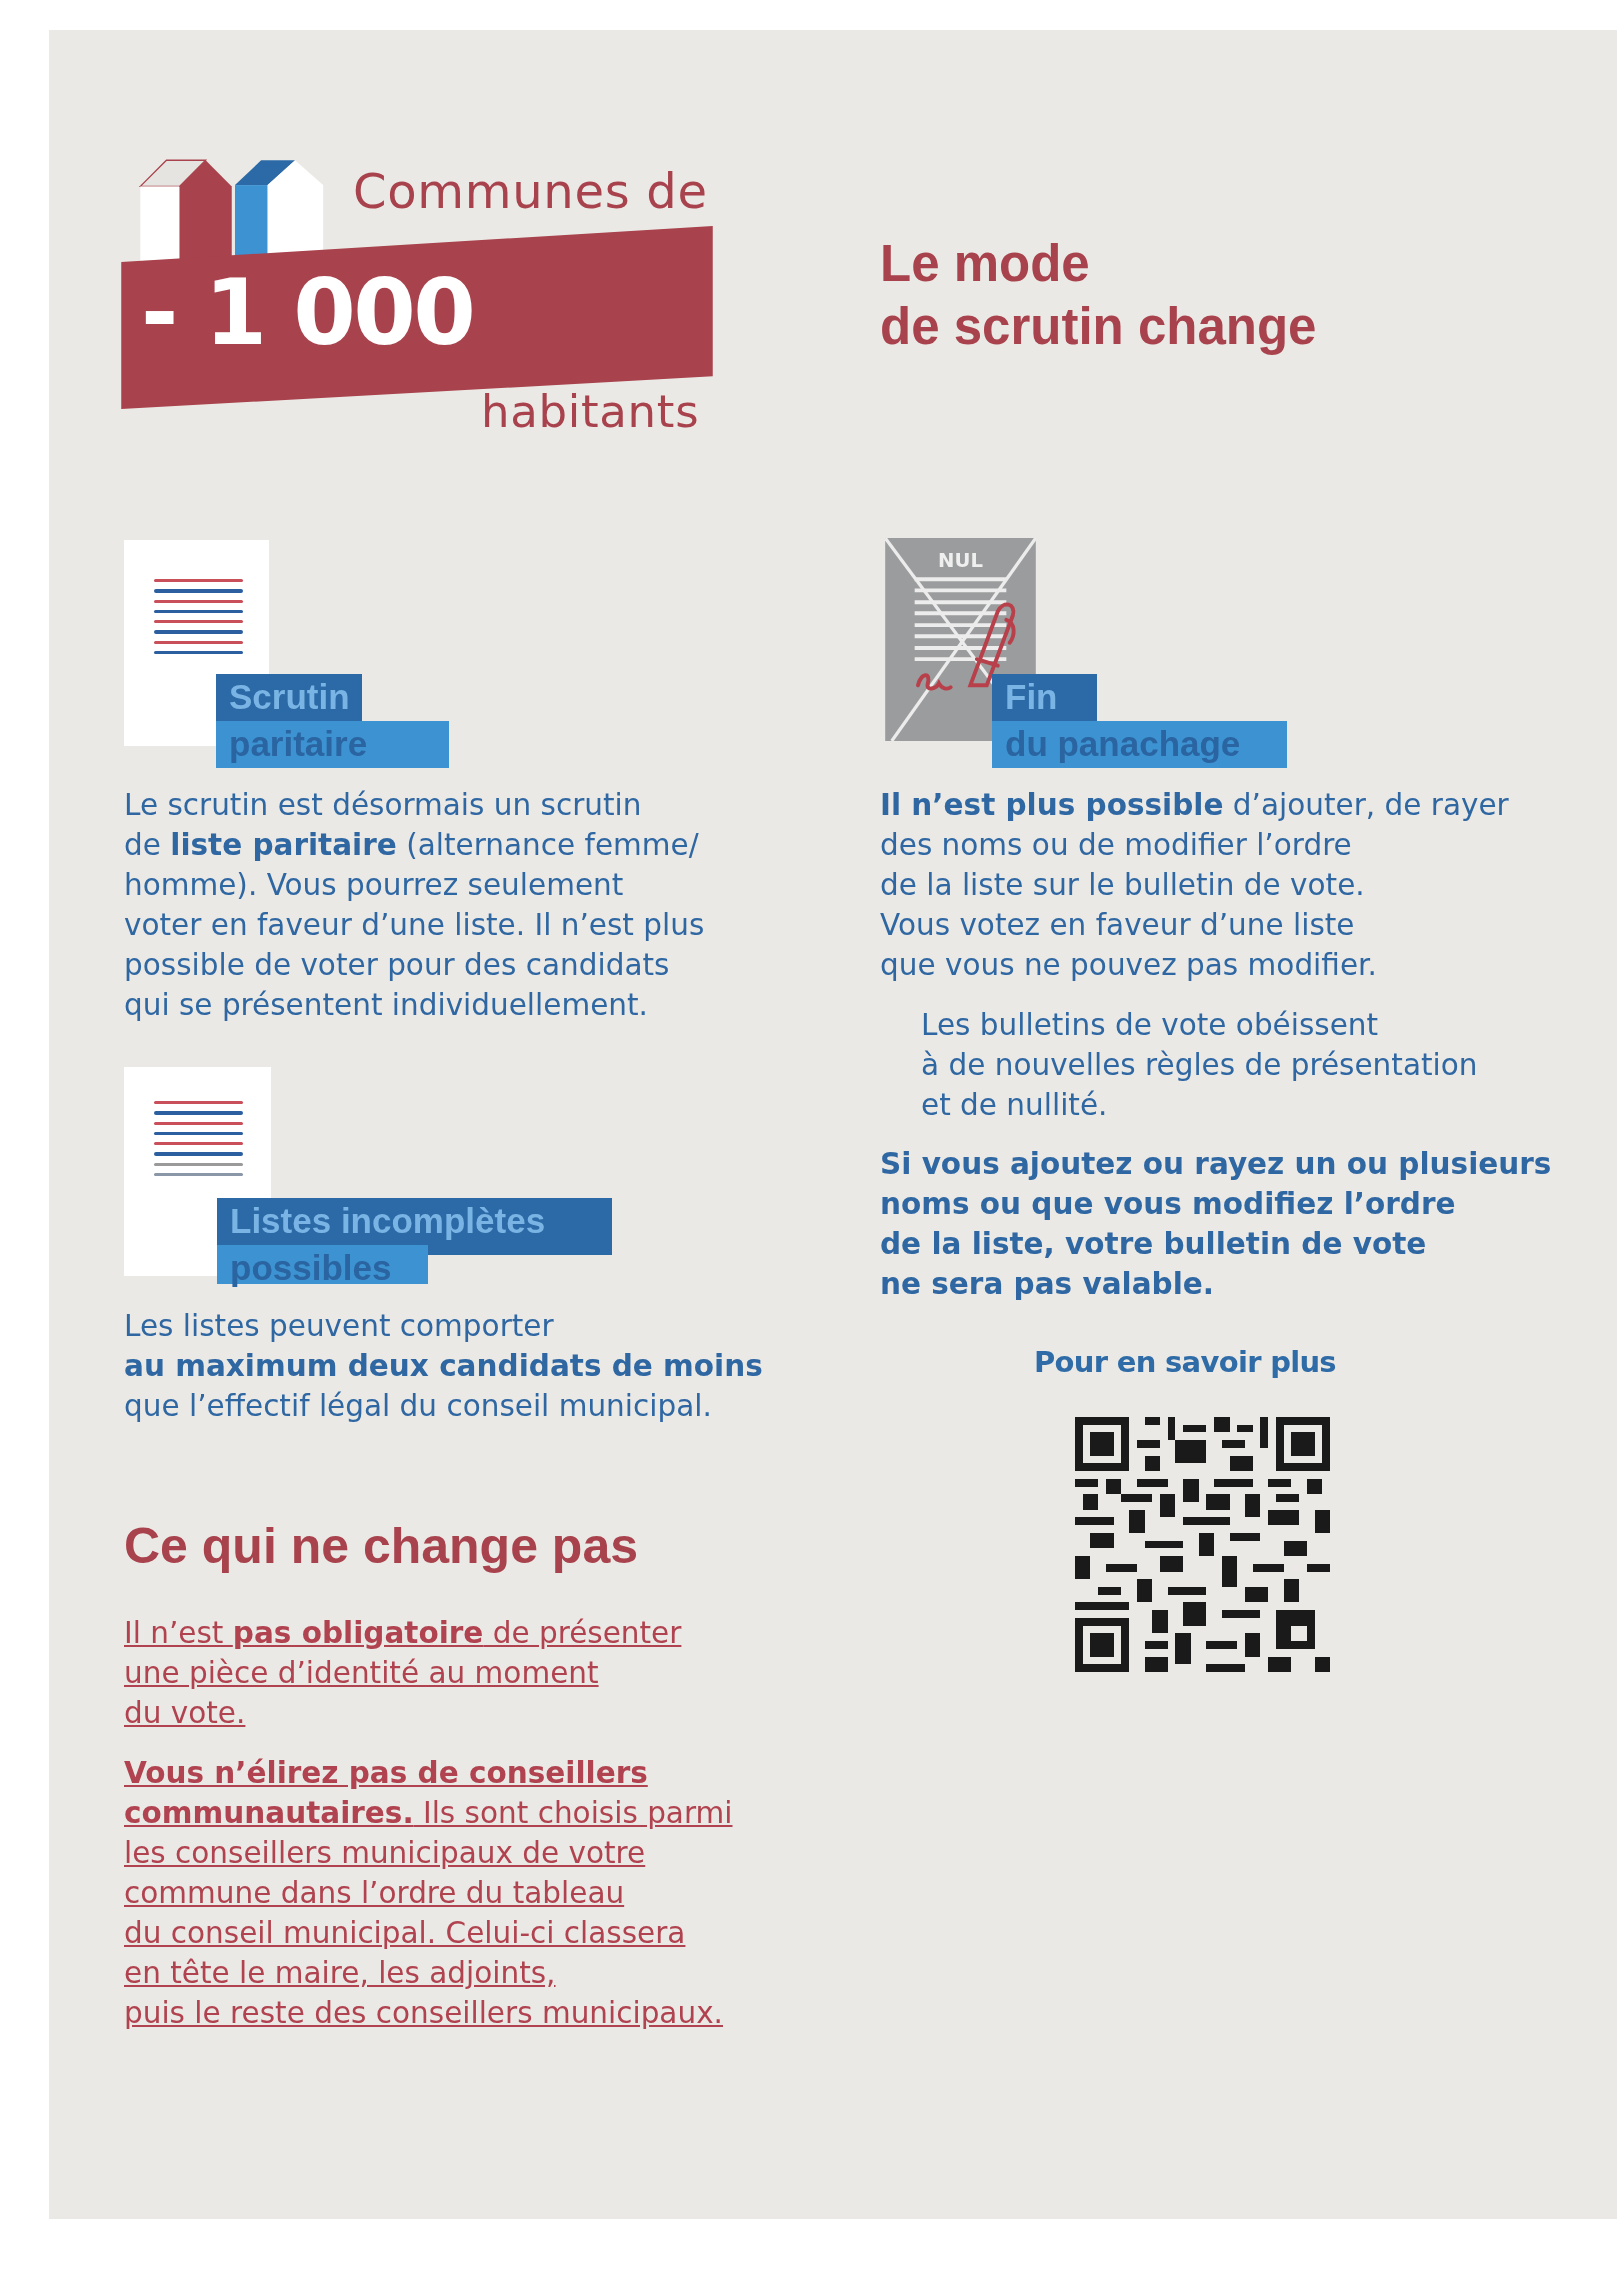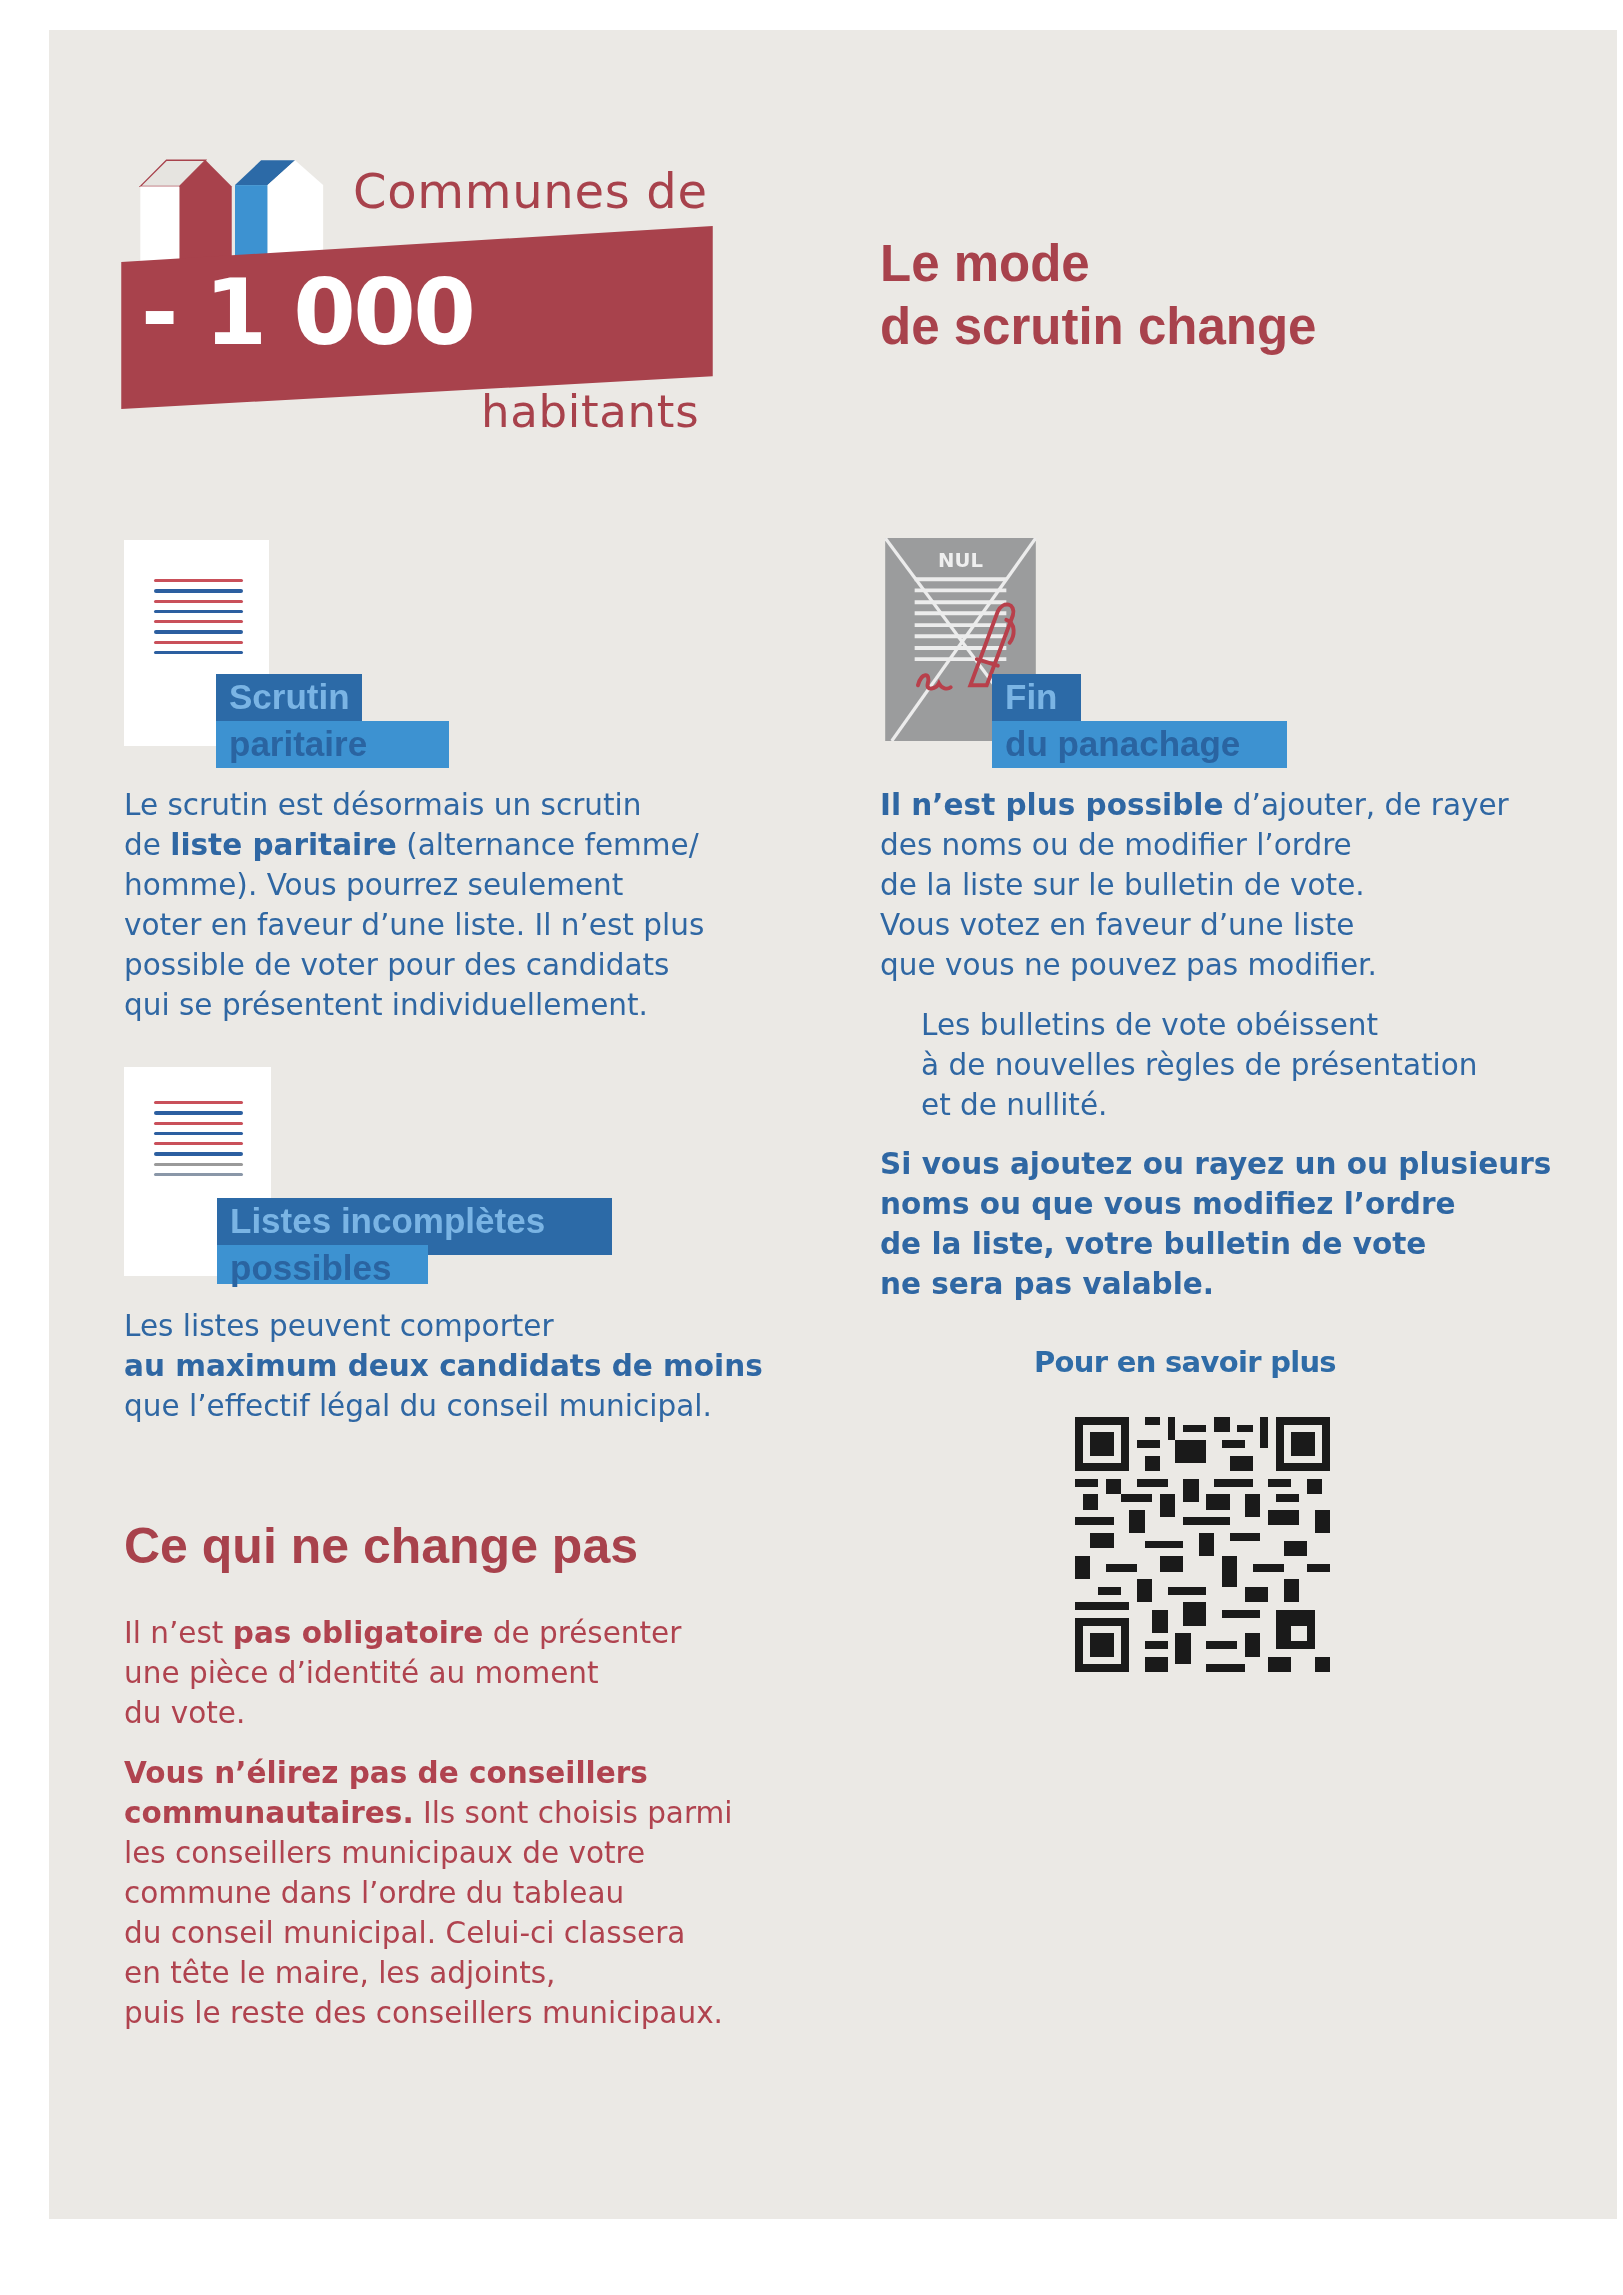--- a/index.html
+++ b/index.html
@@ -42,21 +42,21 @@
     position: absolute; font-family: "Liberation Sans", sans-serif; font-weight: bold;
     font-size: 35px; line-height: 46px; padding: 0 13px; white-space: nowrap;
   }
   .tag-dark { background: #2c6aa7; color: #7ab4e4; }
   .tag-light { background: #3d92d1; color: #2a64a1; }
 
   .body {
     font-family: "DejaVu Sans", sans-serif; font-size: 29.5px; line-height: 40px; color: #2f67a3;
   }
   .body b { font-weight: bold; }
-  .red { color: #b0434f; }
+  .red { color: #b0434f; text-decoration: underline; }
 
   .qr-label {
     left: 1034px; top: 1345px; font-family: "DejaVu Sans", sans-serif; font-weight: bold;
     font-size: 29px; color: #2f6ca7; letter-spacing: -0.7px;
   }
   .qr { left: 1073px; top: 1417px; width: 259px; height: 255px; }
 </style>
 </head>
 <body>
 
@@ -145,21 +145,21 @@
     <line x1="0" y1="0" x2="230" y2="310"></line>
       <line x1="230" y1="0" x2="10" y2="310"></line>
   </g>
   <g fill="none" stroke="#b8404b" stroke-width="6" stroke-linecap="round">
     <path d="M50,225 C55,205 70,205 65,222 C62,235 78,230 82,222 C86,230 95,232 100,228"></path>
     <path d="M130,225 L172,112 C180,95 200,100 195,118 L155,225 Z"></path>
     <path d="M185,125 C200,130 198,150 190,160"></path>
     <line x1="140" y1="185" x2="172" y2="195"></line>
   </g>
 </svg>
-<div class="tag tag-dark" style="left:992px;top:674px;height:47px;width:89px;">Fin</div>
+<div class="tag tag-dark" style="left:992px;top:674px;height:47px;width:105px;">Fin</div>
 <div class="tag tag-light" style="left:992px;top:721px;height:47px;width:295px;">du panachage</div>
 
 <div class="abs body" style="left:880px;top:785px;width:655px;">
   <div><b>Il n’est plus possible</b><span> d’ajouter, de rayer</span></div>
   <div>des noms ou de modifier l’ordre</div>
   <div>de la liste sur le bulletin de vote.</div>
   <div>Vous votez en faveur d’une liste</div>
   <div>que vous ne pouvez pas modifier.</div>
 </div>
 <div class="abs body" style="left:921px;top:1005px;width:655px;">

